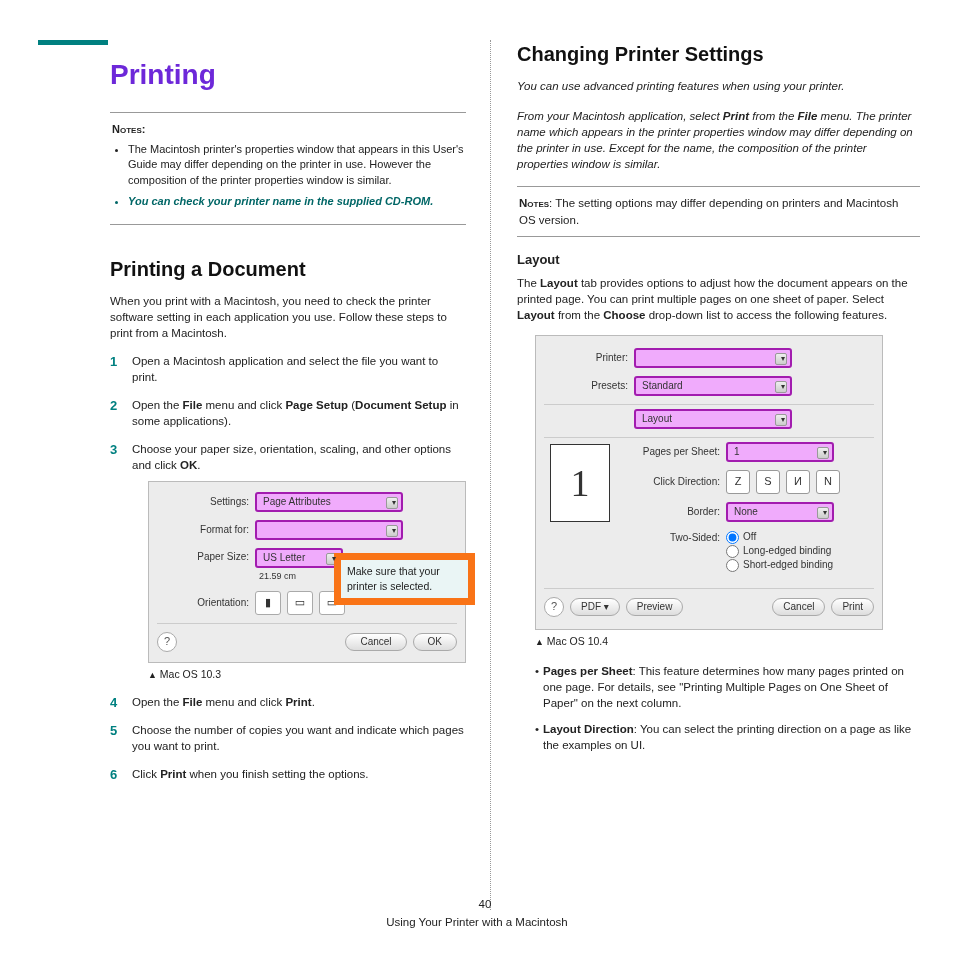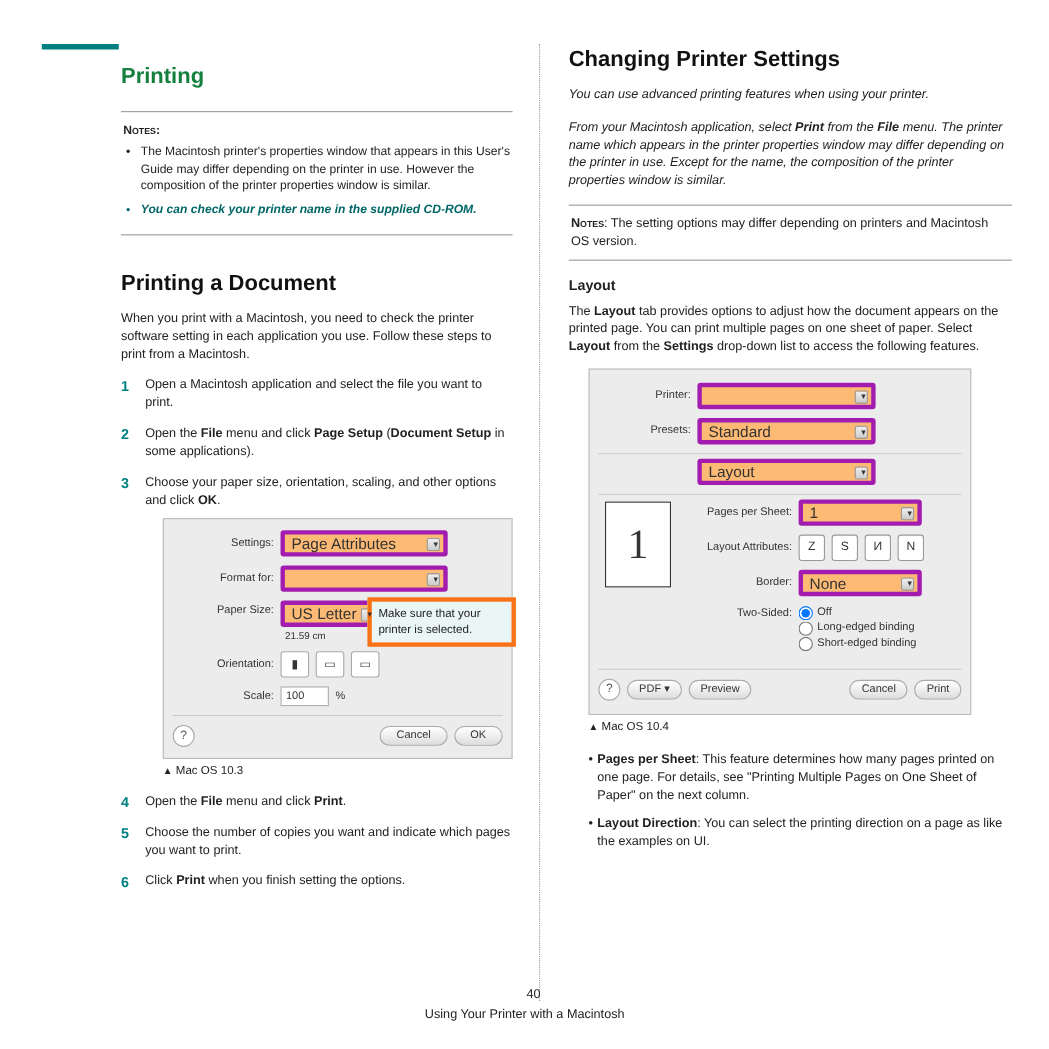--- a/index.html
+++ b/index.html
@@ -29,24 +29,24 @@
     border-left: 1px dotted #999;
     height: 870px;
   }
   .topbar {
     border-top: 5px solid #008080;
     width: 70px;
     margin-left: 4px;
     margin-bottom: 10px;
   }
   h1 {
-    font-size: 20px;
+    font-size: 28px;
     font-weight: bold;
     margin: 0 0 18px 76px;
-    color: #15803d;
+    color: #6d28d9;
   }
   h2 {
     font-size: 20px;
     font-weight: bold;
     margin: 0 0 10px 0;
     color: #111;
   }
   h3 {
     font-size: 13px;
     font-weight: bold;
@@ -85,23 +85,23 @@
     padding: 10px 8px 10px 8px;
     font-family: "Lucida Grande", Arial, sans-serif;
     font-size: 10px;
     color: #333;
   }
   .mac-dialog.large { width: 330px; padding: 12px 8px; }
   .frow { display: flex; align-items: center; margin-bottom: 8px; gap: 6px; }
   .flabel { width: 92px; text-align: right; font-size: 10px; }
   .mac-dialog.large .flabel { width: 84px; }
   .sel {
-    background: #fdba74; border: 4px solid #a21caf;
+    background: #f0abfc; border: 2px solid #a21caf;
     height: 16px; line-height: 16px;
-    padding: 0 18px 0 6px; font-size: 14px;
+    padding: 0 18px 0 6px; font-size: 10px;
     position: relative; border-radius: 3px;
   }
   .sel::after {
     content: ""; position: absolute; right: 3px; top: 3px;
     width: 10px; height: 10px;
     background: linear-gradient(#eee,#ccc);
     border: 1px solid #999; border-radius: 2px;
   }
   .sel.arrow::before {
     content: "▾"; position: absolute; right: 5px; top: 1px;
@@ -131,21 +131,21 @@
   .mac-btn {
     border: 1px solid #aaa; border-radius: 10px;
     background: linear-gradient(#fff,#ddd);
     padding: 1px 14px; font-size: 10px;
     margin-left: 6px;
   }
   .mac-btn.small { padding: 1px 10px; }
   .tooltip {
     position: absolute;
     background: #eaf5f5;
-    border: 4px solid #f97316;
+    border: 7px solid #f97316;
     font-size: 10.5px;
     padding: 4px 6px;
     width: 115px;
   }
   .caption { font-size: 10.5px; margin-top: 4px; }
   .caption .tri { font-size: 9px; }
 
   
   .col-right { padding-left: 2px; }
   .right-block { margin-bottom: 14px; font-style: italic; }
@@ -220,25 +220,20 @@
                 <div>
                   <div class="sel arrow" style="width:60px">US Letter</div>
                   <div style="font-size:9px;margin-top:2px;margin-left:4px">21.59 cm</div>
                 </div>
               </div>
               <div class="frow">
                 <div class="flabel">Orientation:</div>
                 <span class="orient-btn">▮</span>
                 <span class="orient-btn">▭</span>
                 <span class="orient-btn">▭</span>
-              </div>
-              <div class="frow">
-                <div class="flabel">Scale:</div>
-                <div class="txtbox" style="width:34px">100</div>
-                <span>%</span>
               </div>
               <div class="dlg-footer">
                 <span class="help-btn">?</span>
                 <span style="flex:1"></span>
                 <span class="mac-btn">Cancel</span>
                 <span class="mac-btn">OK</span>
               </div>
             </div>
             <div class="tooltip" style="top:72px; left:186px;">Make sure that your printer is selected.</div>
             <div class="caption"><span class="tri">▲</span> <span>Mac OS 10.3</span></div>
@@ -264,21 +259,21 @@
     <div class="body-text right-block">
       <span>From your Macintosh application, select </span><b>Print</b><span> from the </span><b>File</b><span> menu. The printer name which appears in the printer properties window may differ depending on the printer in use. Except for the name, the composition of the printer properties window is similar.</span>
     </div>
 
     <div class="notes-line">
       <b style="font-variant:small-caps">Notes</b><span>: The setting options may differ depending on printers and Macintosh OS version.</span>
     </div>
 
     <h3>Layout</h3>
     <div class="body-text">
-      <span>The </span><b>Layout</b><span> tab provides options to adjust how the document appears on the printed page. You can print multiple pages on one sheet of paper. Select </span><b>Layout</b><span> from the </span><b>Settings</b><span> drop-down list to access the following features.</span>
+      <span>The </span><b>Layout</b><span> tab provides options to adjust how the document appears on the printed page. You can print multiple pages on one sheet of paper. Select </span><b>Layout</b><span> from the </span><b>Choose</b><span> drop-down list to access the following features.</span>
     </div>
 
     <div class="figure">
       <div class="mac-dialog large">
         <div class="frow">
           <div class="flabel">Printer:</div>
           <div class="sel arrow" style="width:130px"></div>
         </div>
         <div class="frow">
           <div class="flabel">Presets:</div>
@@ -292,21 +287,21 @@
         <div style="border-top:1px solid #ccc;margin:4px 0;"></div>
 
         <div style="display:flex;">
           <div class="page-icon">1</div>
           <div style="flex:1">
             <div class="frow">
               <div class="flabel" style="width:100px">Pages per Sheet:</div>
               <div class="sel arrow" style="width:80px">1</div>
             </div>
             <div class="frow">
-              <div class="flabel" style="width:100px">Layout Attributes:</div>
+              <div class="flabel" style="width:100px">Click Direction:</div>
               <span class="dir-btn">Z</span>
               <span class="dir-btn">S</span>
               <span class="dir-btn">И</span>
               <span class="dir-btn">N</span>
             </div>
             <div class="frow">
               <div class="flabel" style="width:100px">Border:</div>
               <div class="sel arrow" style="width:80px">None</div>
             </div>
             <div class="frow" style="align-items:flex-start">

